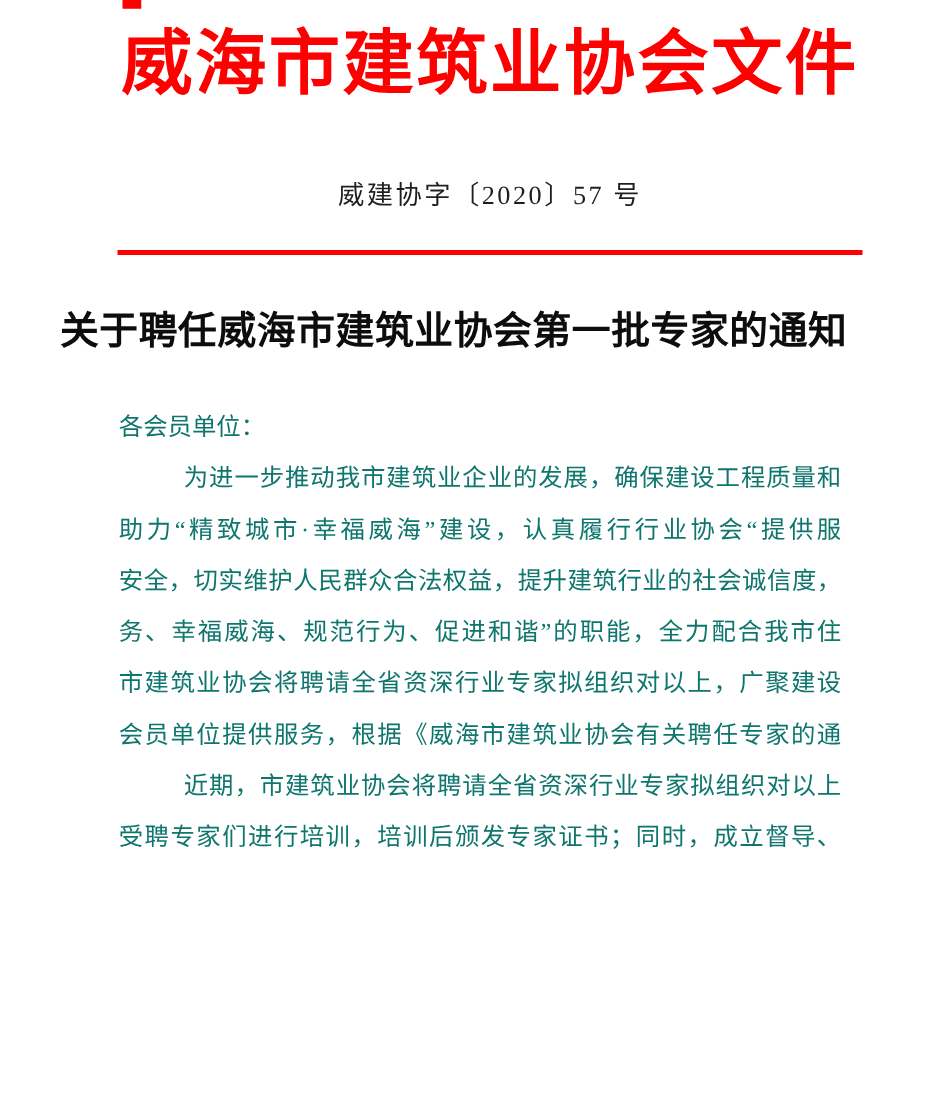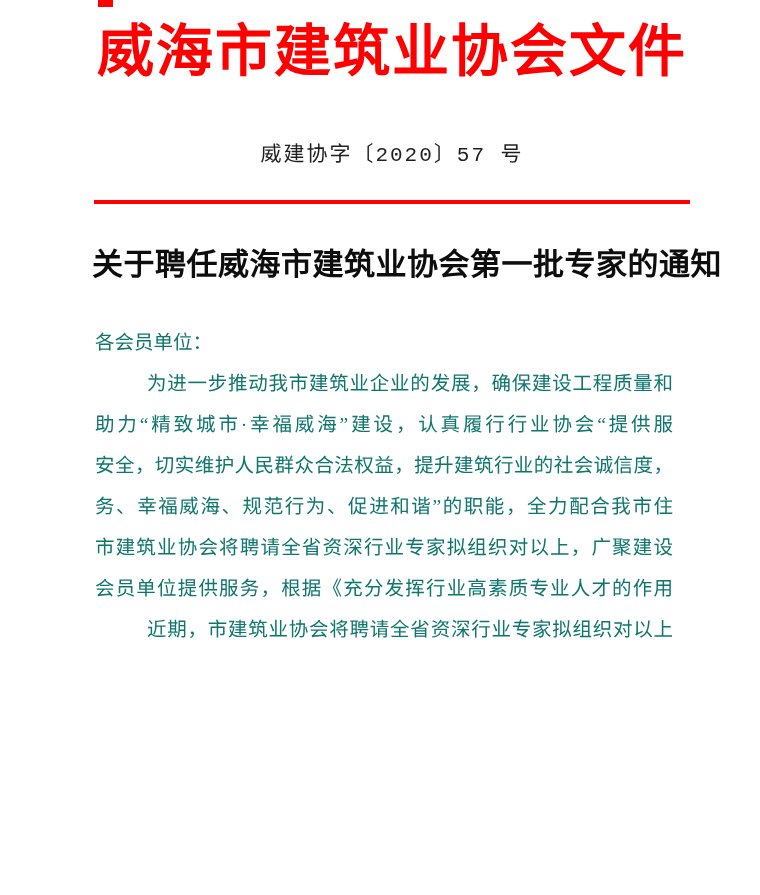--- a/index.html
+++ b/index.html
@@ -33,29 +33,28 @@
     letter-spacing: 2px;
     white-space: nowrap;
   }
   .doc-number {
     margin-top: 55px;
     font-size: 21px;
     line-height: 26px;
     letter-spacing: 2px;
     color: #1f1f1f;
     white-space: nowrap;
-    font-family: Liberation Mono, monospace;
   }
   .red-rule {
     margin-top: 31px;
     height: 4px;
   }
   .notice-title {
     width: 596px;
-    margin: 42px 0 0 92px;
+    margin: 42px 0 0 48px;
     font-family: "Liberation Sans", "DejaVu Sans", sans-serif;
     font-weight: bold;
     font-size: 31px;
     line-height: 38px;
     letter-spacing: 0.5px;
     color: #0d0d0d;
     white-space: nowrap;
   }
   .notice-body {
     width: 578px;
@@ -92,17 +91,18 @@
 
   <h1 class="notice-title">关于聘任威海市建筑业协会第一批专家的通知</h1>
 
   <div class="notice-body">
     <div class="line no-stretch">各会员单位：</div>
     <div class="line indent">为进一步推动我市建筑业企业的发展，确保建设工程质量和</div>
     <div class="line">助力“精致城市·幸福威海”建设，认真履行行业协会“提供服</div>
     <div class="line">安全，切实维护人民群众合法权益，提升建筑行业的社会诚信度，</div>
     <div class="line">务、幸福威海、规范行为、促进和谐”的职能，全力配合我市住</div>
     <div class="line">市建筑业协会将聘请全省资深行业专家拟组织对以上，广聚建设</div>
-    <div class="line">会员单位提供服务，根据《充分发挥行业高素质专业人才的作用</div>
+    <div class="line">会员单位提供服务，根据《威海市建筑业协会有关聘任专家的通</div>
     <div class="line indent">近期，市建筑业协会将聘请全省资深行业专家拟组织对以上</div>
+    <div class="line">受聘专家们进行培训，培训后颁发专家证书；同时，成立督导、</div>
   </div>
 
 </div>
 
 </body></html>

